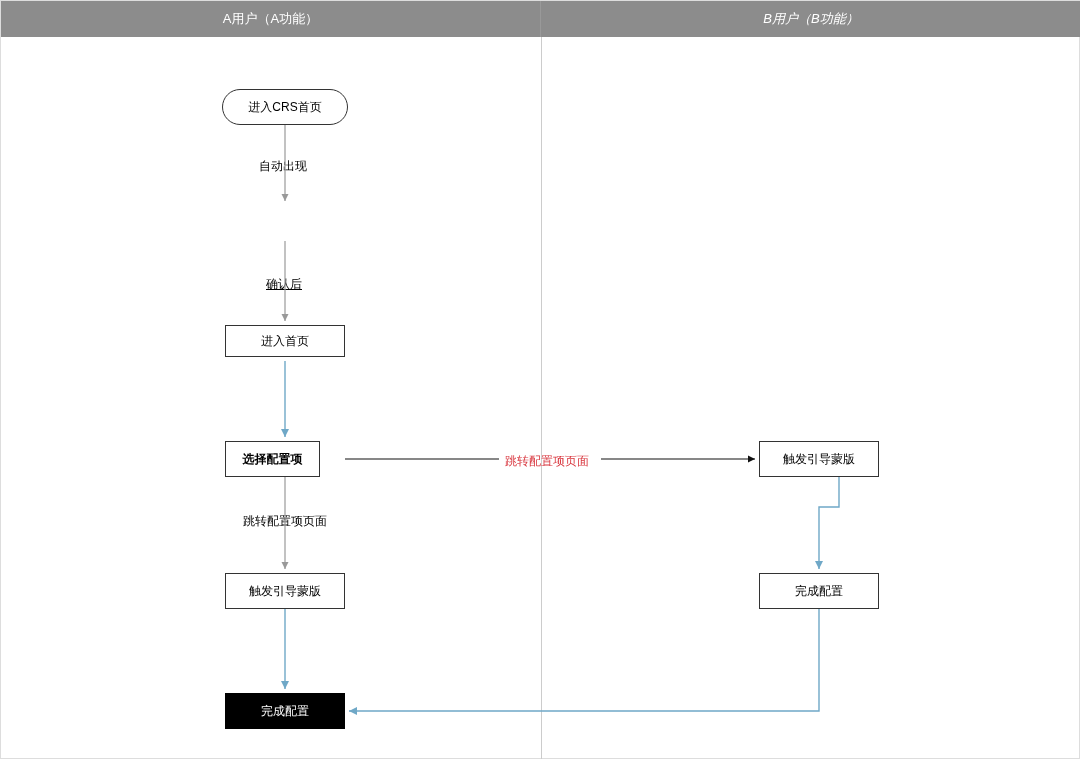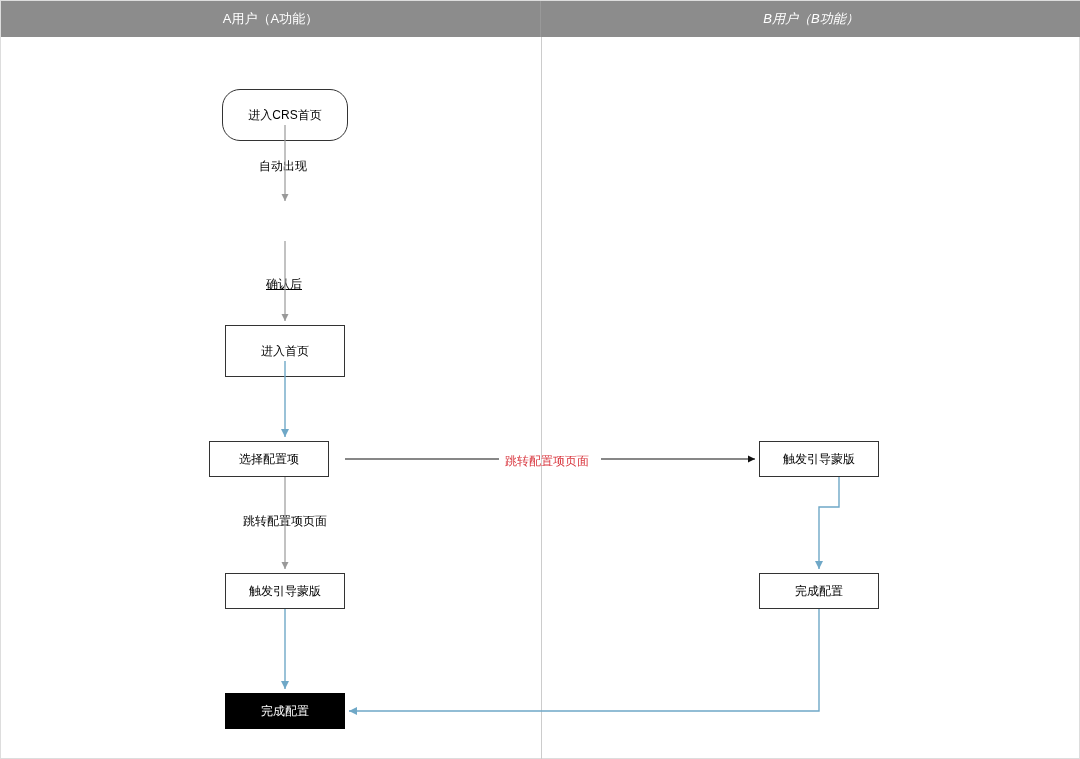--- a/index.html
+++ b/index.html
@@ -74,26 +74,26 @@
   </style>
 </head>
 <body>
 
 <div class="canvas">
 
   <div class="swimlane-header lane-left">A用户（A功能）</div>
   <div class="swimlane-header lane-right">B用户（B功能）</div>
   <div class="divider"></div>
 
-  <div class="node terminator" style="left:221px; top:88px; width:126px; height:52px;">进入CRS首页</div>
+  <div class="node terminator" style="left:221px; top:88px; width:126px; height:36px;">进入CRS首页</div>
 
 
-  <div class="node" style="left:224px; top:324px; width:120px; height:52px;">进入首页</div>
+  <div class="node" style="left:224px; top:324px; width:120px; height:32px;">进入首页</div>
 
-  <div class="node" style="left:208px; top:440px; width:120px; height:36px;">选择配置项</div>
+  <div class="node" style="left:224px; top:440px; width:95px; height:36px;font-weight:bold;">选择配置项</div>
 
   <div class="node" style="left:224px; top:572px; width:120px; height:36px;">触发引导蒙版</div>
 
   <div class="node black-node" style="left:224px; top:692px; width:120px; height:36px;">完成配置</div>
 
   <div class="node" style="left:758px; top:440px; width:120px; height:36px;">触发引导蒙版</div>
 
   <div class="node" style="left:758px; top:572px; width:120px; height:36px;">完成配置</div>
 
   <div class="edge-label" style="left:258px; top:157px;">自动出现</div>

